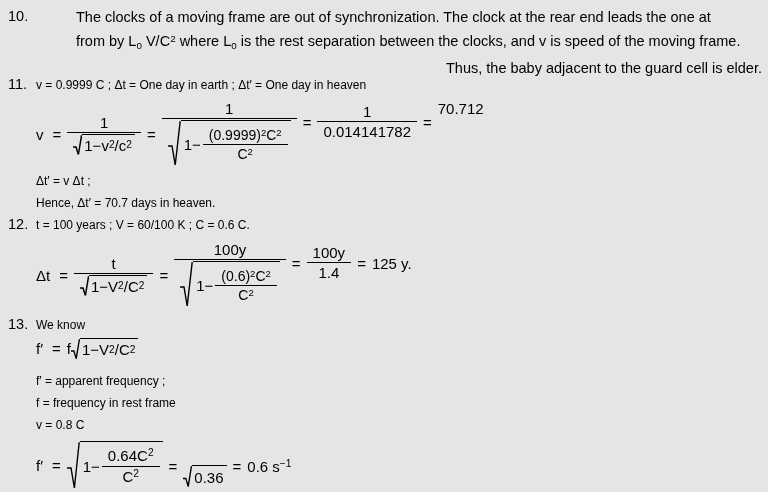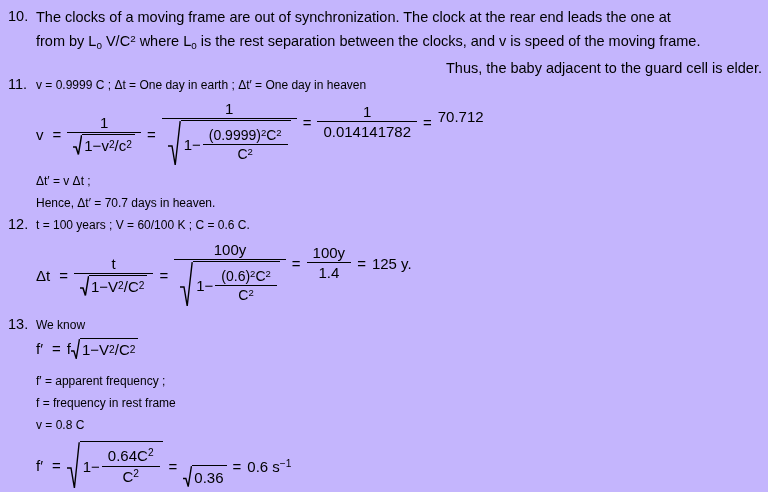--- a/index.html
+++ b/index.html
@@ -12,21 +12,21 @@
     height: 492px;
     position: relative;
     font-family: "Liberation Sans", sans-serif;
     color: #000000;
     overflow: hidden;
   }
   .page {
     position: relative;
     width: 768px;
     height: 492px;
-    background: #c4b5fd;
+    background: #e5e5e5;
   }
 
   
   .item {
     position: absolute;
     left: 0;
     width: 768px;
   }
   .num {
     position: absolute;
@@ -41,20 +41,21 @@
     position: absolute;
     left: 36px;
     top: 0;
     width: 726px;
   }
   .para {
     font-size: 14.5px;
     line-height: 22px;
     text-align: justify;
     text-justify: inter-word;
+    margin-left: 40px;
   }
   .para.last {
     text-align: right;
   }
   .line {
     font-size: 12px;
     line-height: 22px;
     white-space: nowrap;
   }
   sub { font-size: 0.68em; vertical-align: -0.22em; }
@@ -203,21 +204,21 @@
     </span>
 
     <span class="op" style="align-self:flex-start; margin-top:14px;">=</span>
 
     <span class="frac" style="align-self:flex-start; margin-top:3px;">
       <span class="numer">1</span>
       <span class="denom">0.014141782</span>
     </span>
 
     <span class="op" style="align-self:flex-start; margin-top:14px;">=</span>
-    <span class="mi" style="align-self:flex-start; margin-top:8px;">70.712</span>
+    <span class="mi" style="align-self:flex-start; margin-top:0;">70.712</span>
   </div>
 
   <div class="item" style="top:170px;">
     <div class="body">
       <div class="line">Δt′ = v Δt ;</div>
       <div class="line">Hence, Δt′ = 70.7 days in heaven.</div>
     </div>
   </div>
 
   <div class="item" style="top:214px;">

